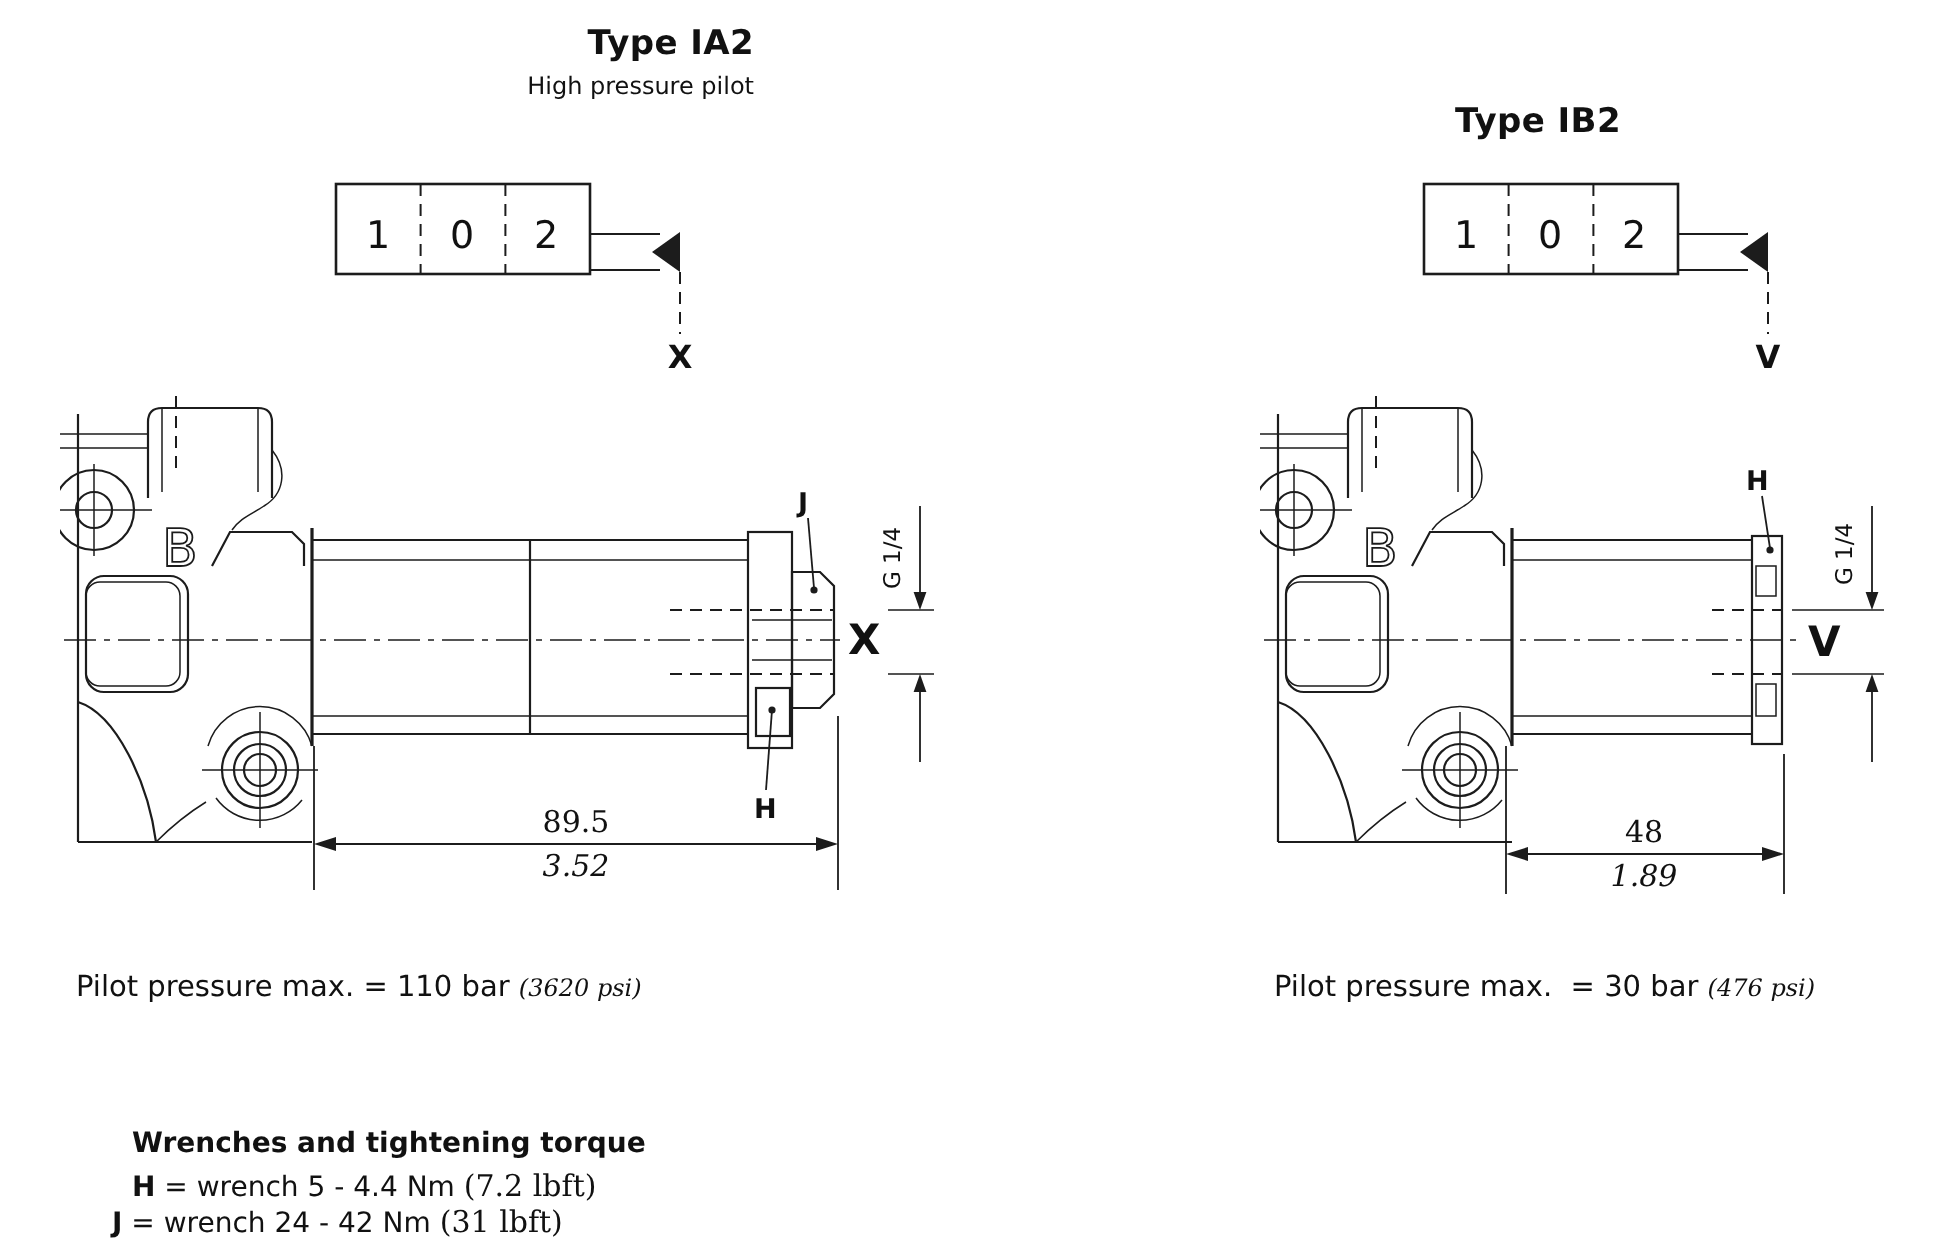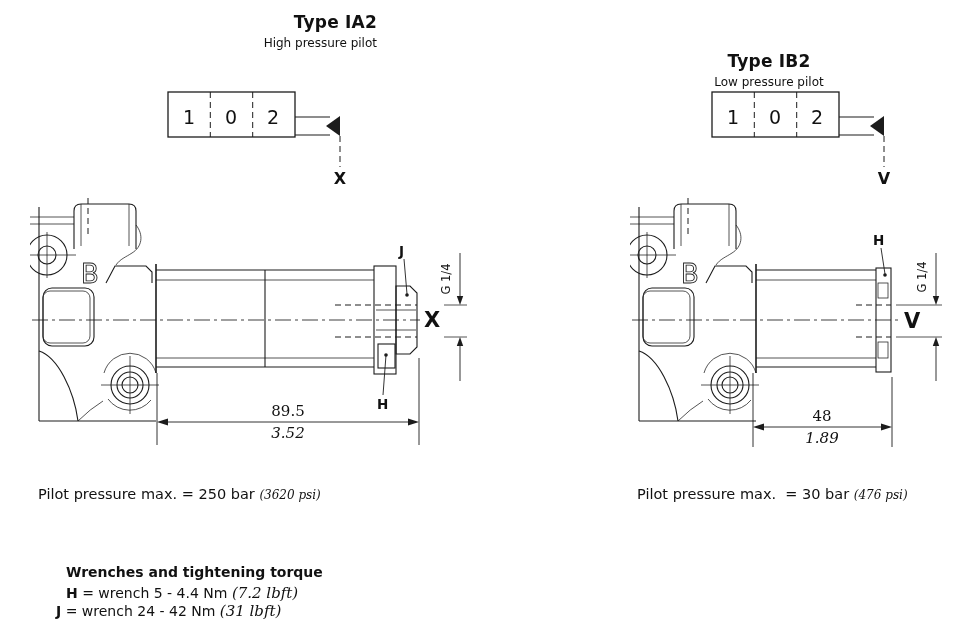--- a/index.html
+++ b/index.html
@@ -6,21 +6,21 @@
   #page{position:relative;width:979px;height:630px;background:#ffffff;overflow:hidden;
         font-family:"DejaVu Sans","Liberation Sans",sans-serif;color:#111;}
   .titleblock{position:absolute;width:300px;text-align:center;}
   .vtitle{font-size:17px;font-weight:bold;letter-spacing:.2px;}
   .vsub{font-size:12px;margin-top:4px;}
   .note{position:absolute;font-size:14.5px;white-space:pre;}
   .note .psi{font-family:"DejaVu Serif","Liberation Serif",serif;font-style:italic;font-size:12px;}
   .footer-head{position:absolute;font-size:14px;font-weight:bold;white-space:pre;}
   .footer-line{position:absolute;font-size:14px;white-space:pre;}
   .footer-line .k{font-weight:bold;}
-  .footer-line .lbft{font-family:"DejaVu Serif","Liberation Serif",serif;font-style:italic;font-size:15px;}
+  .footer-line .lbft{font-family:"DejaVu Serif","Liberation Serif",serif;font-size:15px;}
   svg{position:absolute;overflow:hidden;}
   .ln path,.ln rect,.ln circle{stroke:#1c1c1c;stroke-width:1.1;fill:none;}
   .ln .thin{stroke-width:0.75;}
   .ln .bold{stroke-width:1.6;}
   .ln .dash{stroke-dasharray:6,4;stroke-width:1;}
   .ln .cline{stroke-dasharray:16,4,3,4;stroke-width:0.85;}
   .ln .dim{stroke-width:0.9;}
   .ln polygon{fill:#1c1c1c;stroke:none;}
   .ln .dot{fill:#1c1c1c;stroke:none;}
   text{fill:#111;}
@@ -37,21 +37,20 @@
 
 <div id="page">
 
   <div class="titleblock" style="left:77px;top:12px;text-align:right;">
     <div class="vtitle">Type IA2</div>
     <div class="vsub">High pressure pilot</div>
   </div>
 
   <div class="titleblock" style="left:619px;top:12px;margin-top:39px;">
     <div class="vtitle">Type IB2</div>
-    <div class="vsub">Low pressure pilot</div>
   </div>
 
   <svg style="left:160px;top:85px;" width="230" height="110" viewBox="0 0 230 110">
     <g class="ln">
       <rect x="8" y="7" width="127" height="45" style="stroke-width:1.3"></rect>
       <path class="dash" d="M50.3,7 V52 M92.7,7 V52"></path>
       <path d="M135,32 H170 M135,50 H170"></path>
       <polygon points="166,41 180,31 180,51"></polygon>
       <path class="dash" d="M180,51 V82"></path>
     </g>
@@ -202,21 +201,21 @@
     <g class="ln">
       <path class="dim" d="M123,178 V252 M262,182 V252"></path>
       <path class="dim" d="M134,232 H251"></path>
       <polygon points="123,232 134,228.5 134,235.5"></polygon>
       <polygon points="262,232 251,228.5 251,235.5"></polygon>
     </g>
     <text class="dimt" x="192" y="226" text-anchor="middle">48</text>
     <text class="dimi" x="192" y="248" text-anchor="middle">1.89</text>
   </svg>
 
-  <div class="note" style="left:38px;top:486px;"><span>Pilot pressure max. = 250 bar </span><span class="psi">(3620 psi)</span></div>
+  <div class="note" style="left:38px;top:486px;"><span>Pilot pressure max. = 110 bar </span><span class="psi">(3620 psi)</span></div>
 
   <div class="note" style="left:637px;top:486px;"><span>Pilot pressure max.  = 30 bar </span><span class="psi">(476 psi)</span></div>
 
   <div class="footer-head" style="left:66px;top:564px;">Wrenches and tightening torque</div>
 
   <div class="footer-line" style="left:66px;top:584px;"><span class="k">H</span><span> = wrench 5 - 4.4 Nm </span><span class="lbft">(7.2 lbft)</span></div>
 
   <div class="footer-line" style="left:56px;top:602px;"><span class="k">J</span><span> = wrench 24 - 42 Nm </span><span class="lbft">(31 lbft)</span></div>
 
 </div>

